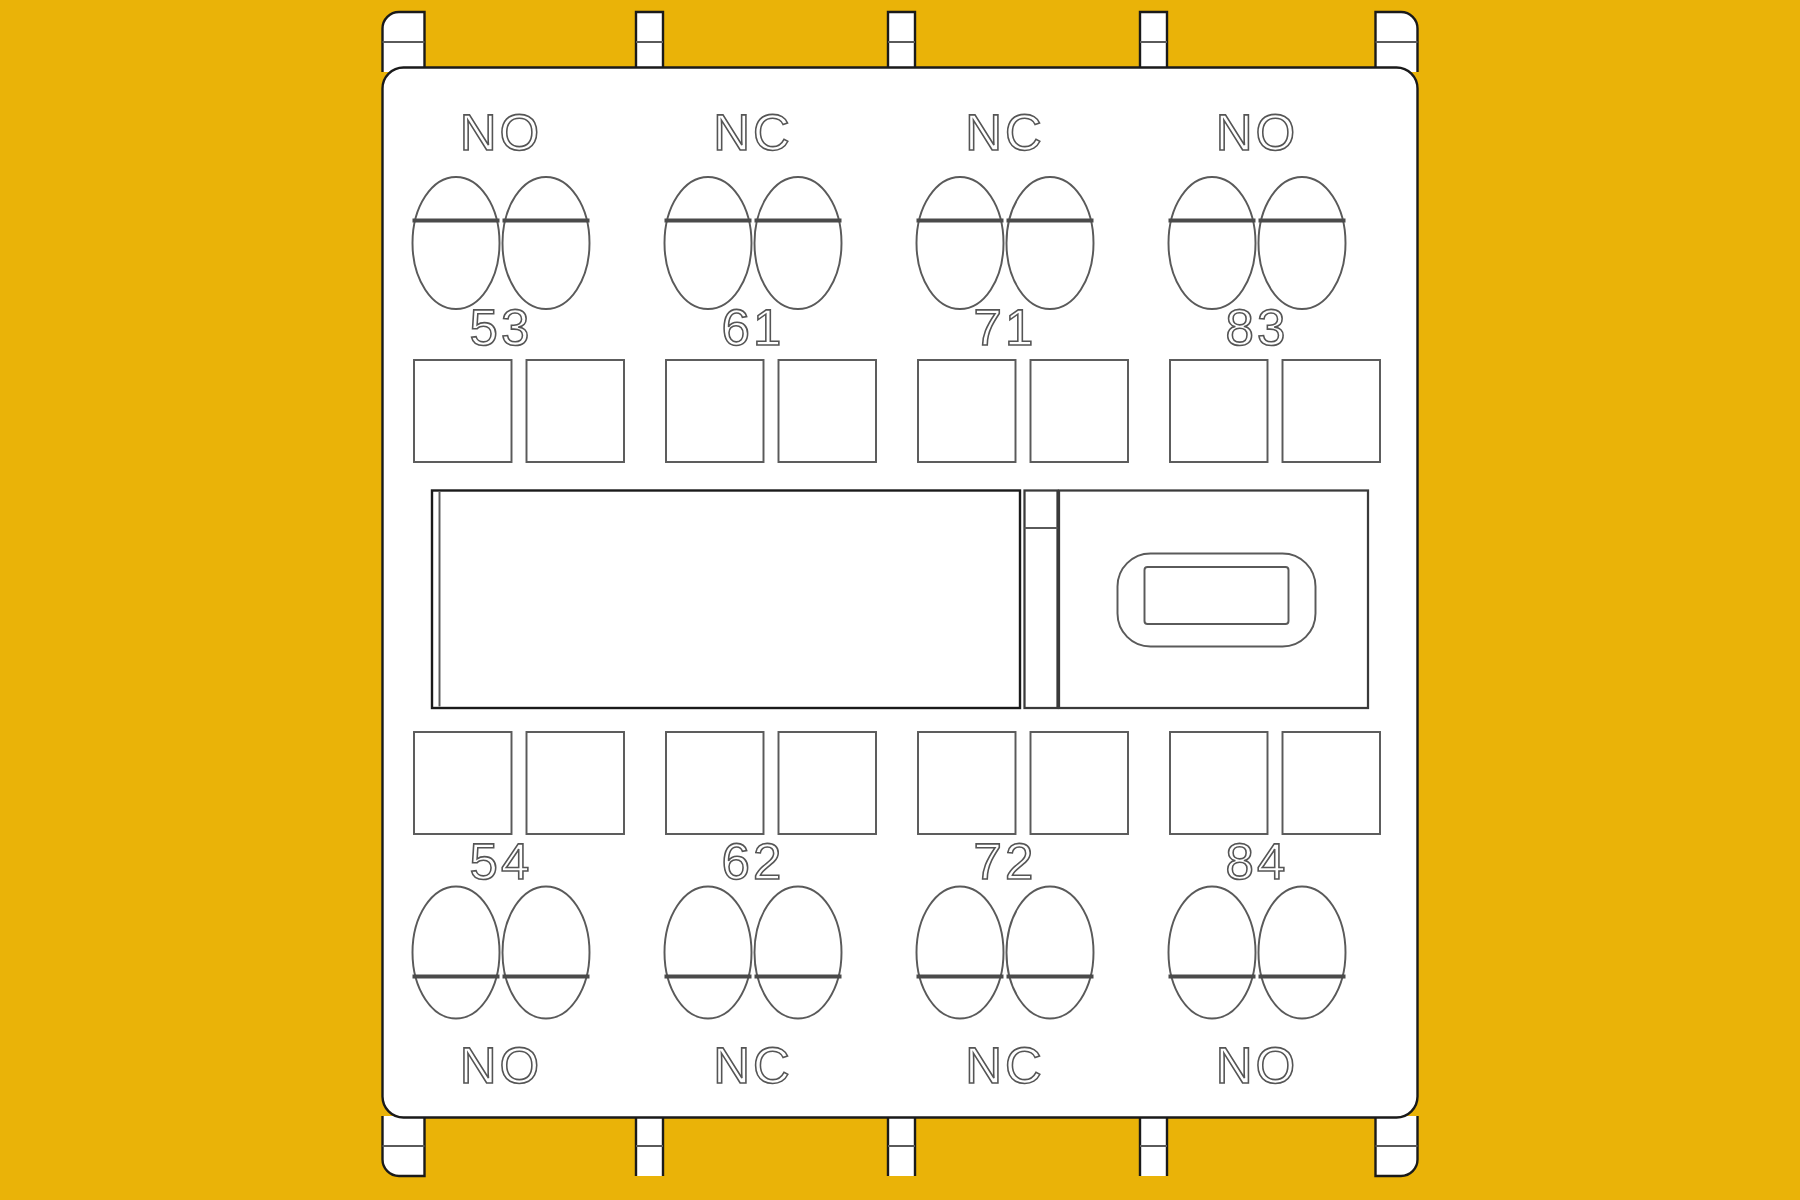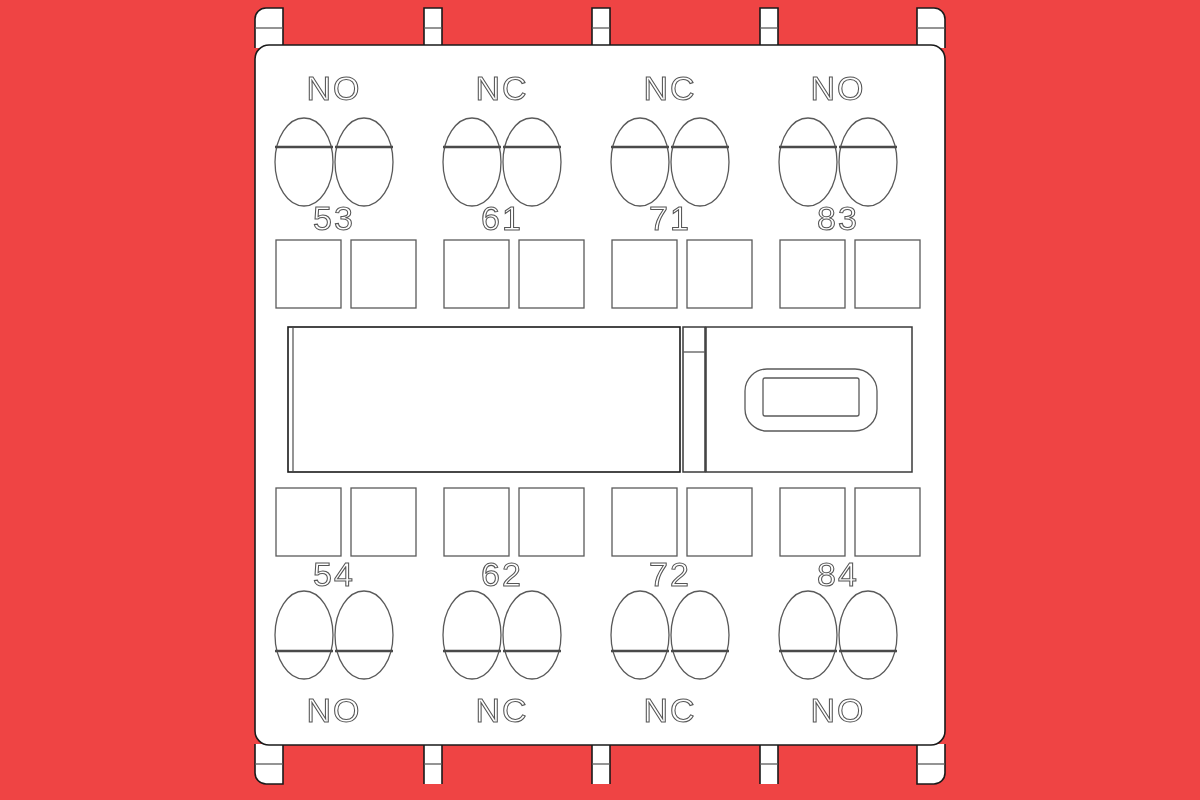--- a/index.html
+++ b/index.html
@@ -2,21 +2,21 @@
 <html><head>
 <meta charset="utf-8">
 <title>Auxiliary Contact Block Drawing</title>
 <style>
   html,body{margin:0;padding:0;background:#ffffff;}
   body{
     font-family:"Liberation Sans", sans-serif;
     width:1200px;height:800px;overflow:hidden;
   }
   #stage{
-    position:relative;width:1200px;height:800px;background:#ef4444;text-decoration:underline;
+    position:relative;width:1200px;height:800px;background:#eab308;text-decoration:underline;
   }
   #drawing{position:absolute;left:0;top:0;width:1200px;height:800px;}
 </style>
 </head>
 <body>
 
 <div id="stage">
   <svg id="drawing" viewBox="0 0 1200 800" xmlns="http://www.w3.org/2000/svg">
     <defs>
       <style>

